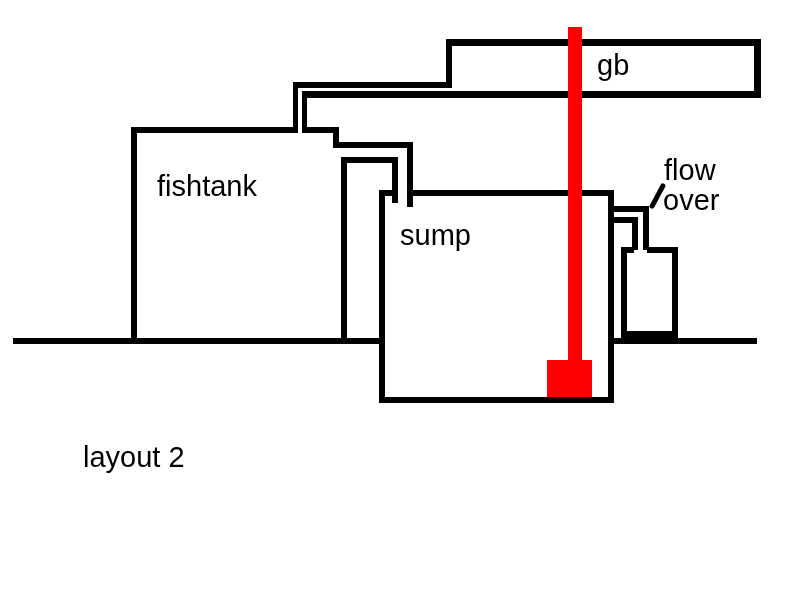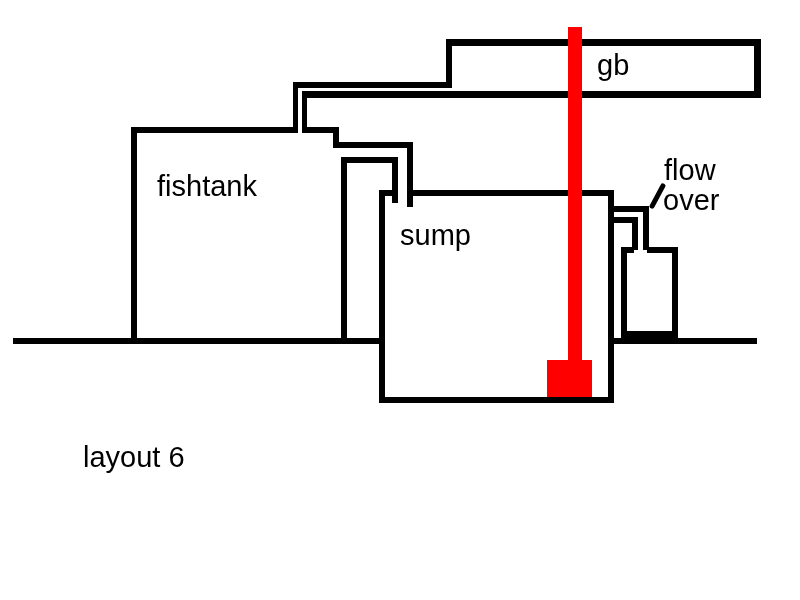--- a/index.html
+++ b/index.html
@@ -80,15 +80,15 @@
   <div class="seg pointer" style="left:655px;top:182px;width:5px;height:28px"></div>
 
   <div class="red" style="left:568px;top:27px;width:14px;height:339px"></div>
   <div class="red" style="left:547px;top:360px;width:45px;height:37px"></div>
 
   <div class="lbl" style="left:597px;top:51px">gb</div>
   <div class="lbl" style="left:400px;top:221px">sump</div>
   <div class="lbl" style="left:157px;top:172px">fishtank</div>
   <div class="lbl" style="left:664px;top:156px">flow</div>
   <div class="lbl" style="left:663px;top:186px">over</div>
-  <div class="lbl" style="left:83px;top:443px">layout 6</div>
+  <div class="lbl" style="left:83px;top:443px">layout 2</div>
 
 </div>
 
 </body></html>

